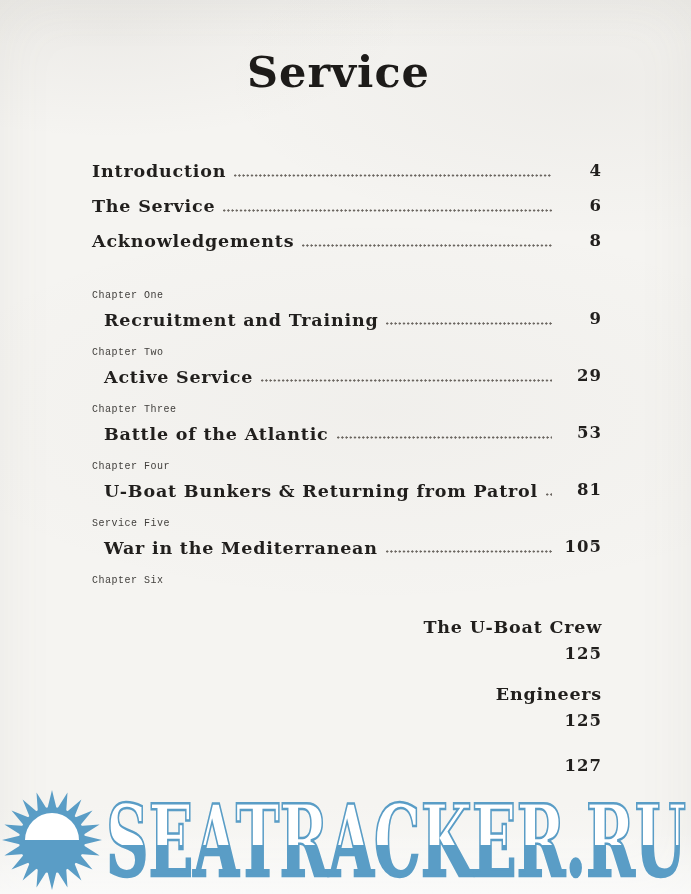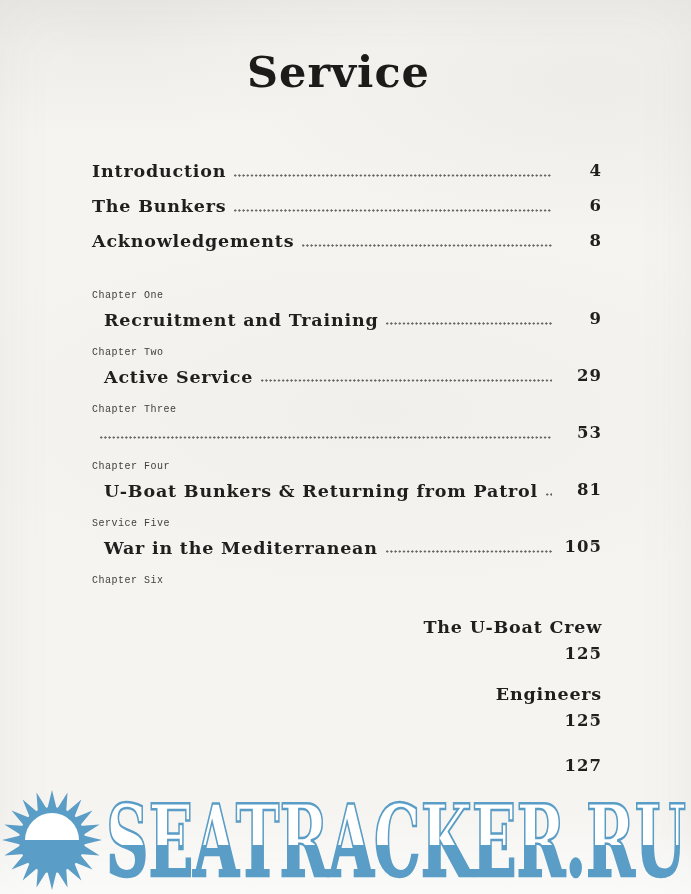--- a/index.html
+++ b/index.html
@@ -72,21 +72,21 @@
   <div class="title">Service</div>
 
   <div class="toc">
 
     <div class="row">
       <span class="label">Introduction</span>
       <span class="dots"></span>
       <span class="num">4</span>
     </div>
     <div class="row">
-      <span class="label">The Bunkers</span>
+      <span class="label">The Service</span>
       <span class="dots"></span>
       <span class="num">6</span>
     </div>
     <div class="row">
       <span class="label">Acknowledgements</span>
       <span class="dots"></span>
       <span class="num">8</span>
     </div>
 
     <div class="chapters">
@@ -105,20 +105,21 @@
         <div class="row">
           <span class="label">Active Service</span>
           <span class="dots"></span>
           <span class="num">29</span>
         </div>
       </div>
 
       <div class="chapter-block">
         <div class="chapter-heading">Chapter Three</div>
         <div class="row">
+          <span class="label">Battle of the Atlantic</span>
           <span class="dots"></span>
           <span class="num">53</span>
         </div>
       </div>
 
       <div class="chapter-block">
         <div class="chapter-heading">Chapter Four</div>
         <div class="row">
           <span class="label">U-Boat Bunkers &amp; Returning from Patrol</span>
           <span class="dots"></span>

